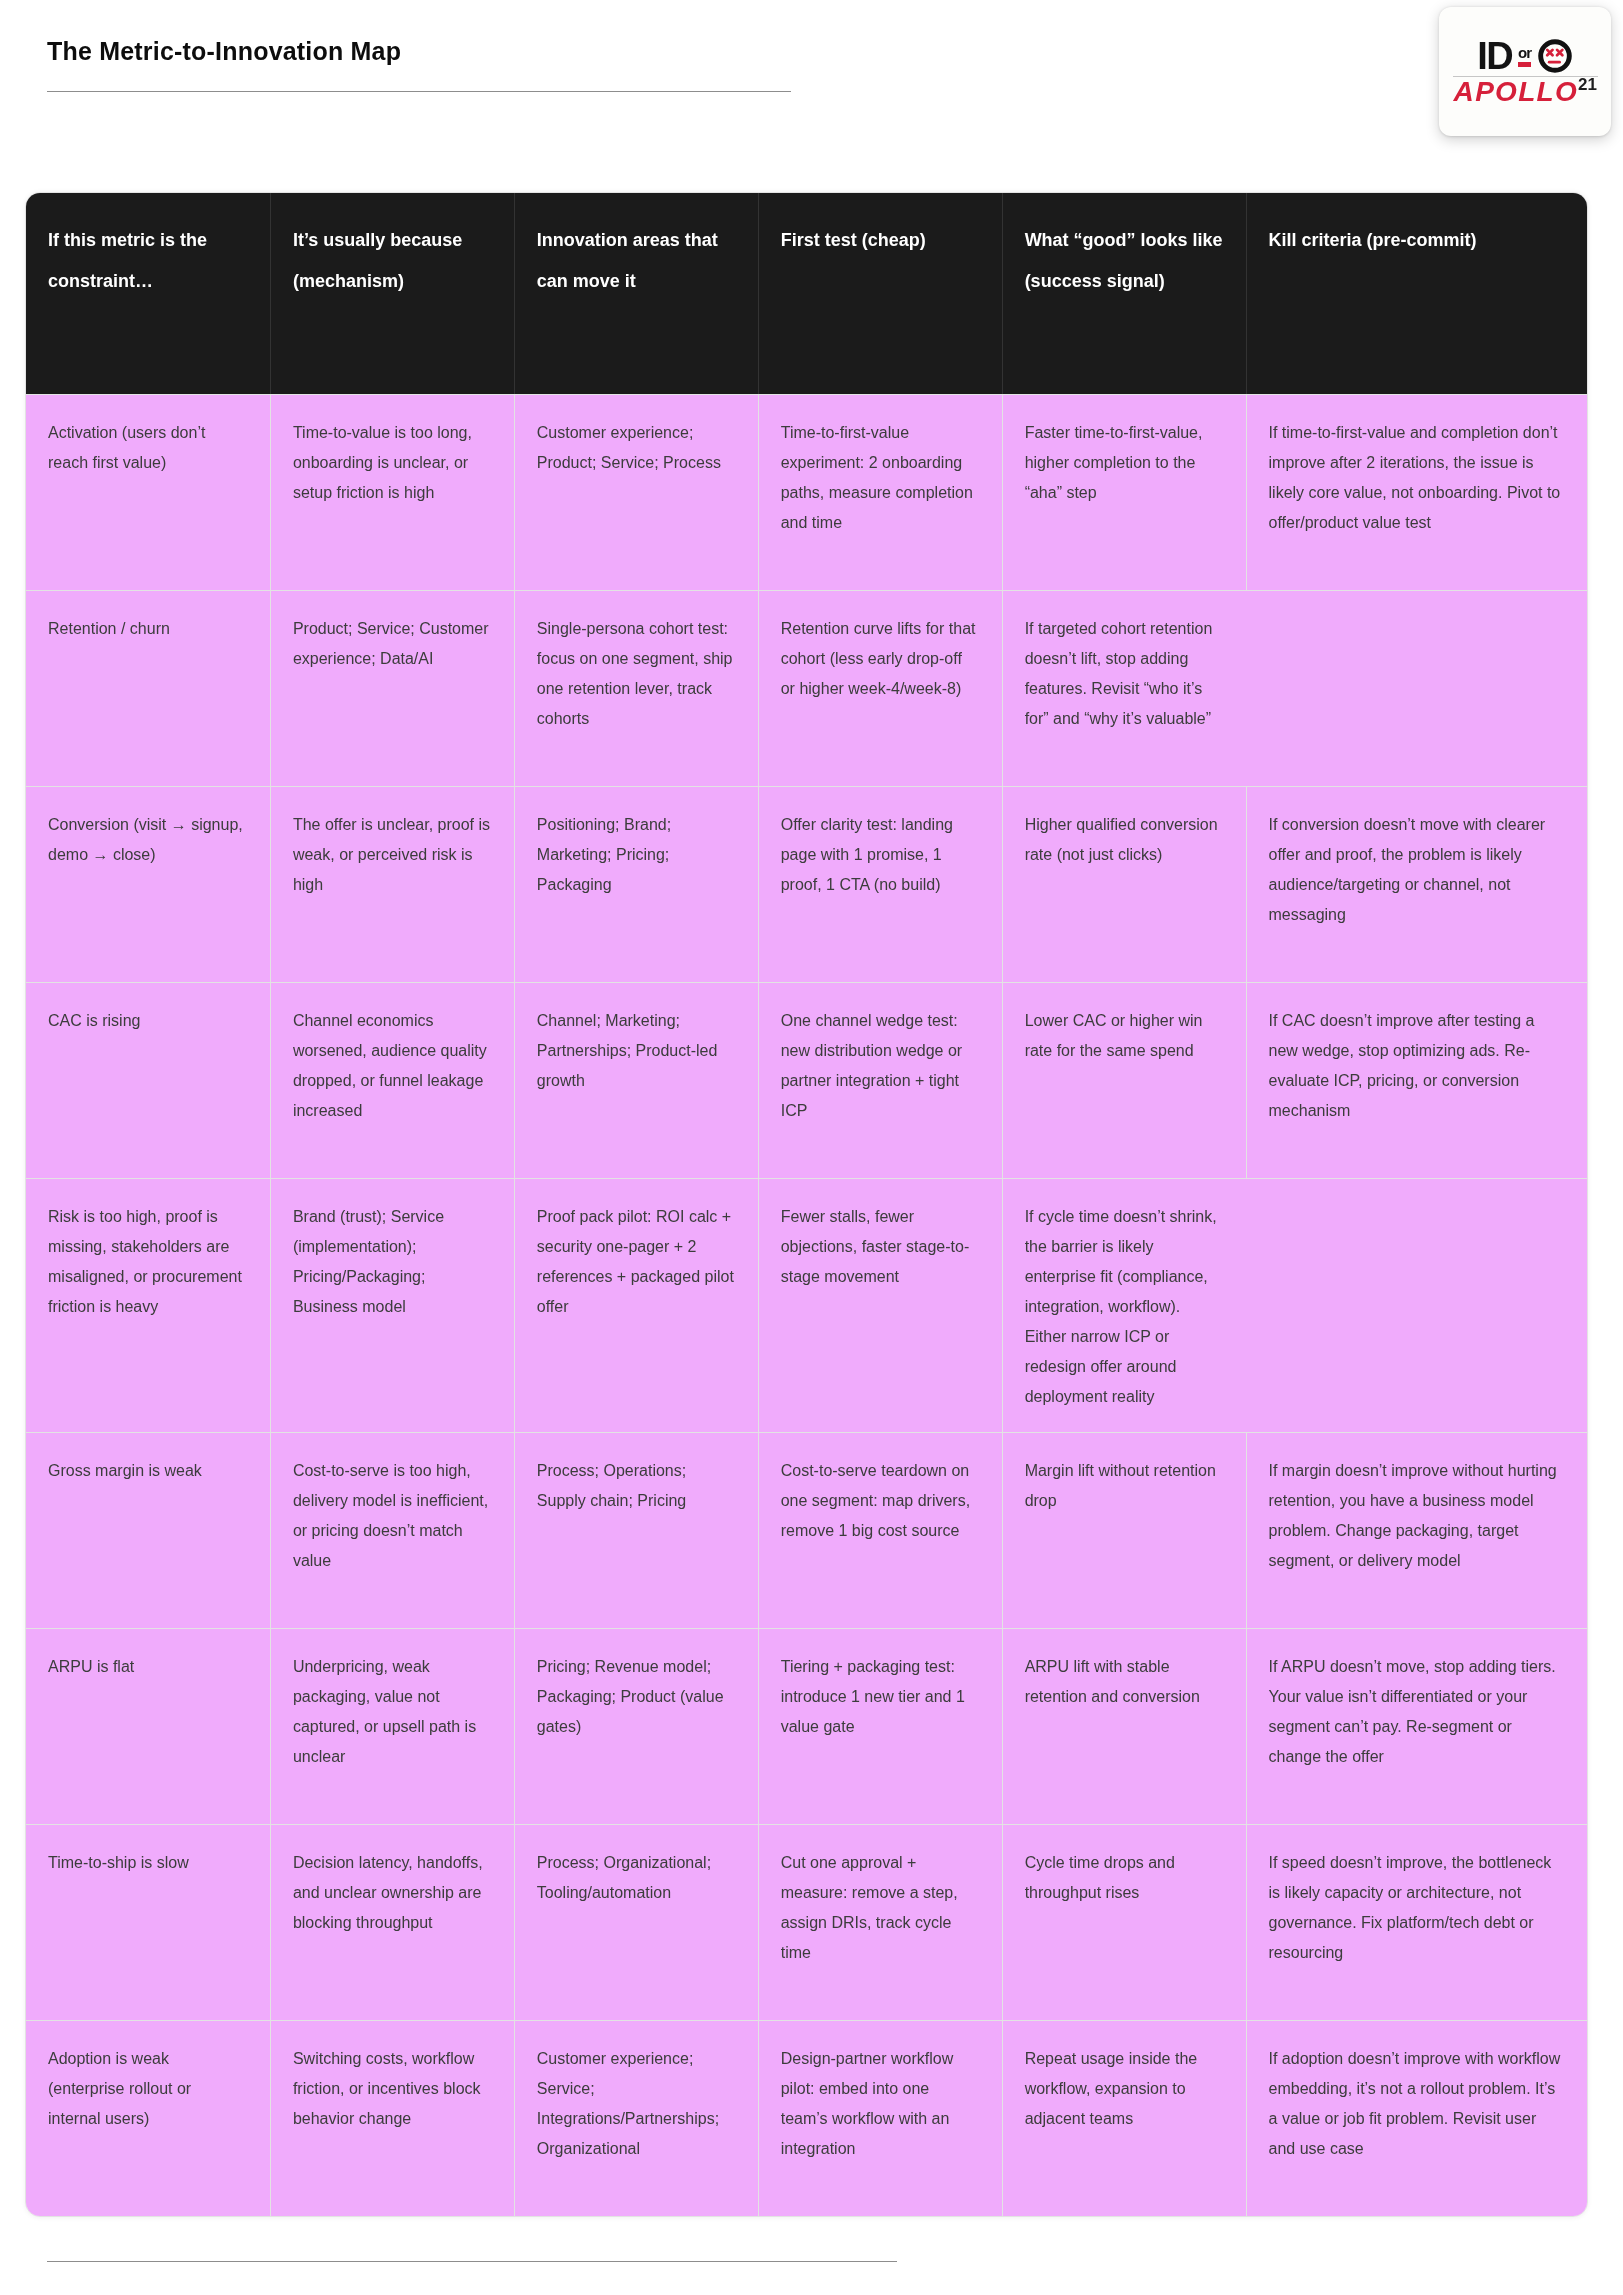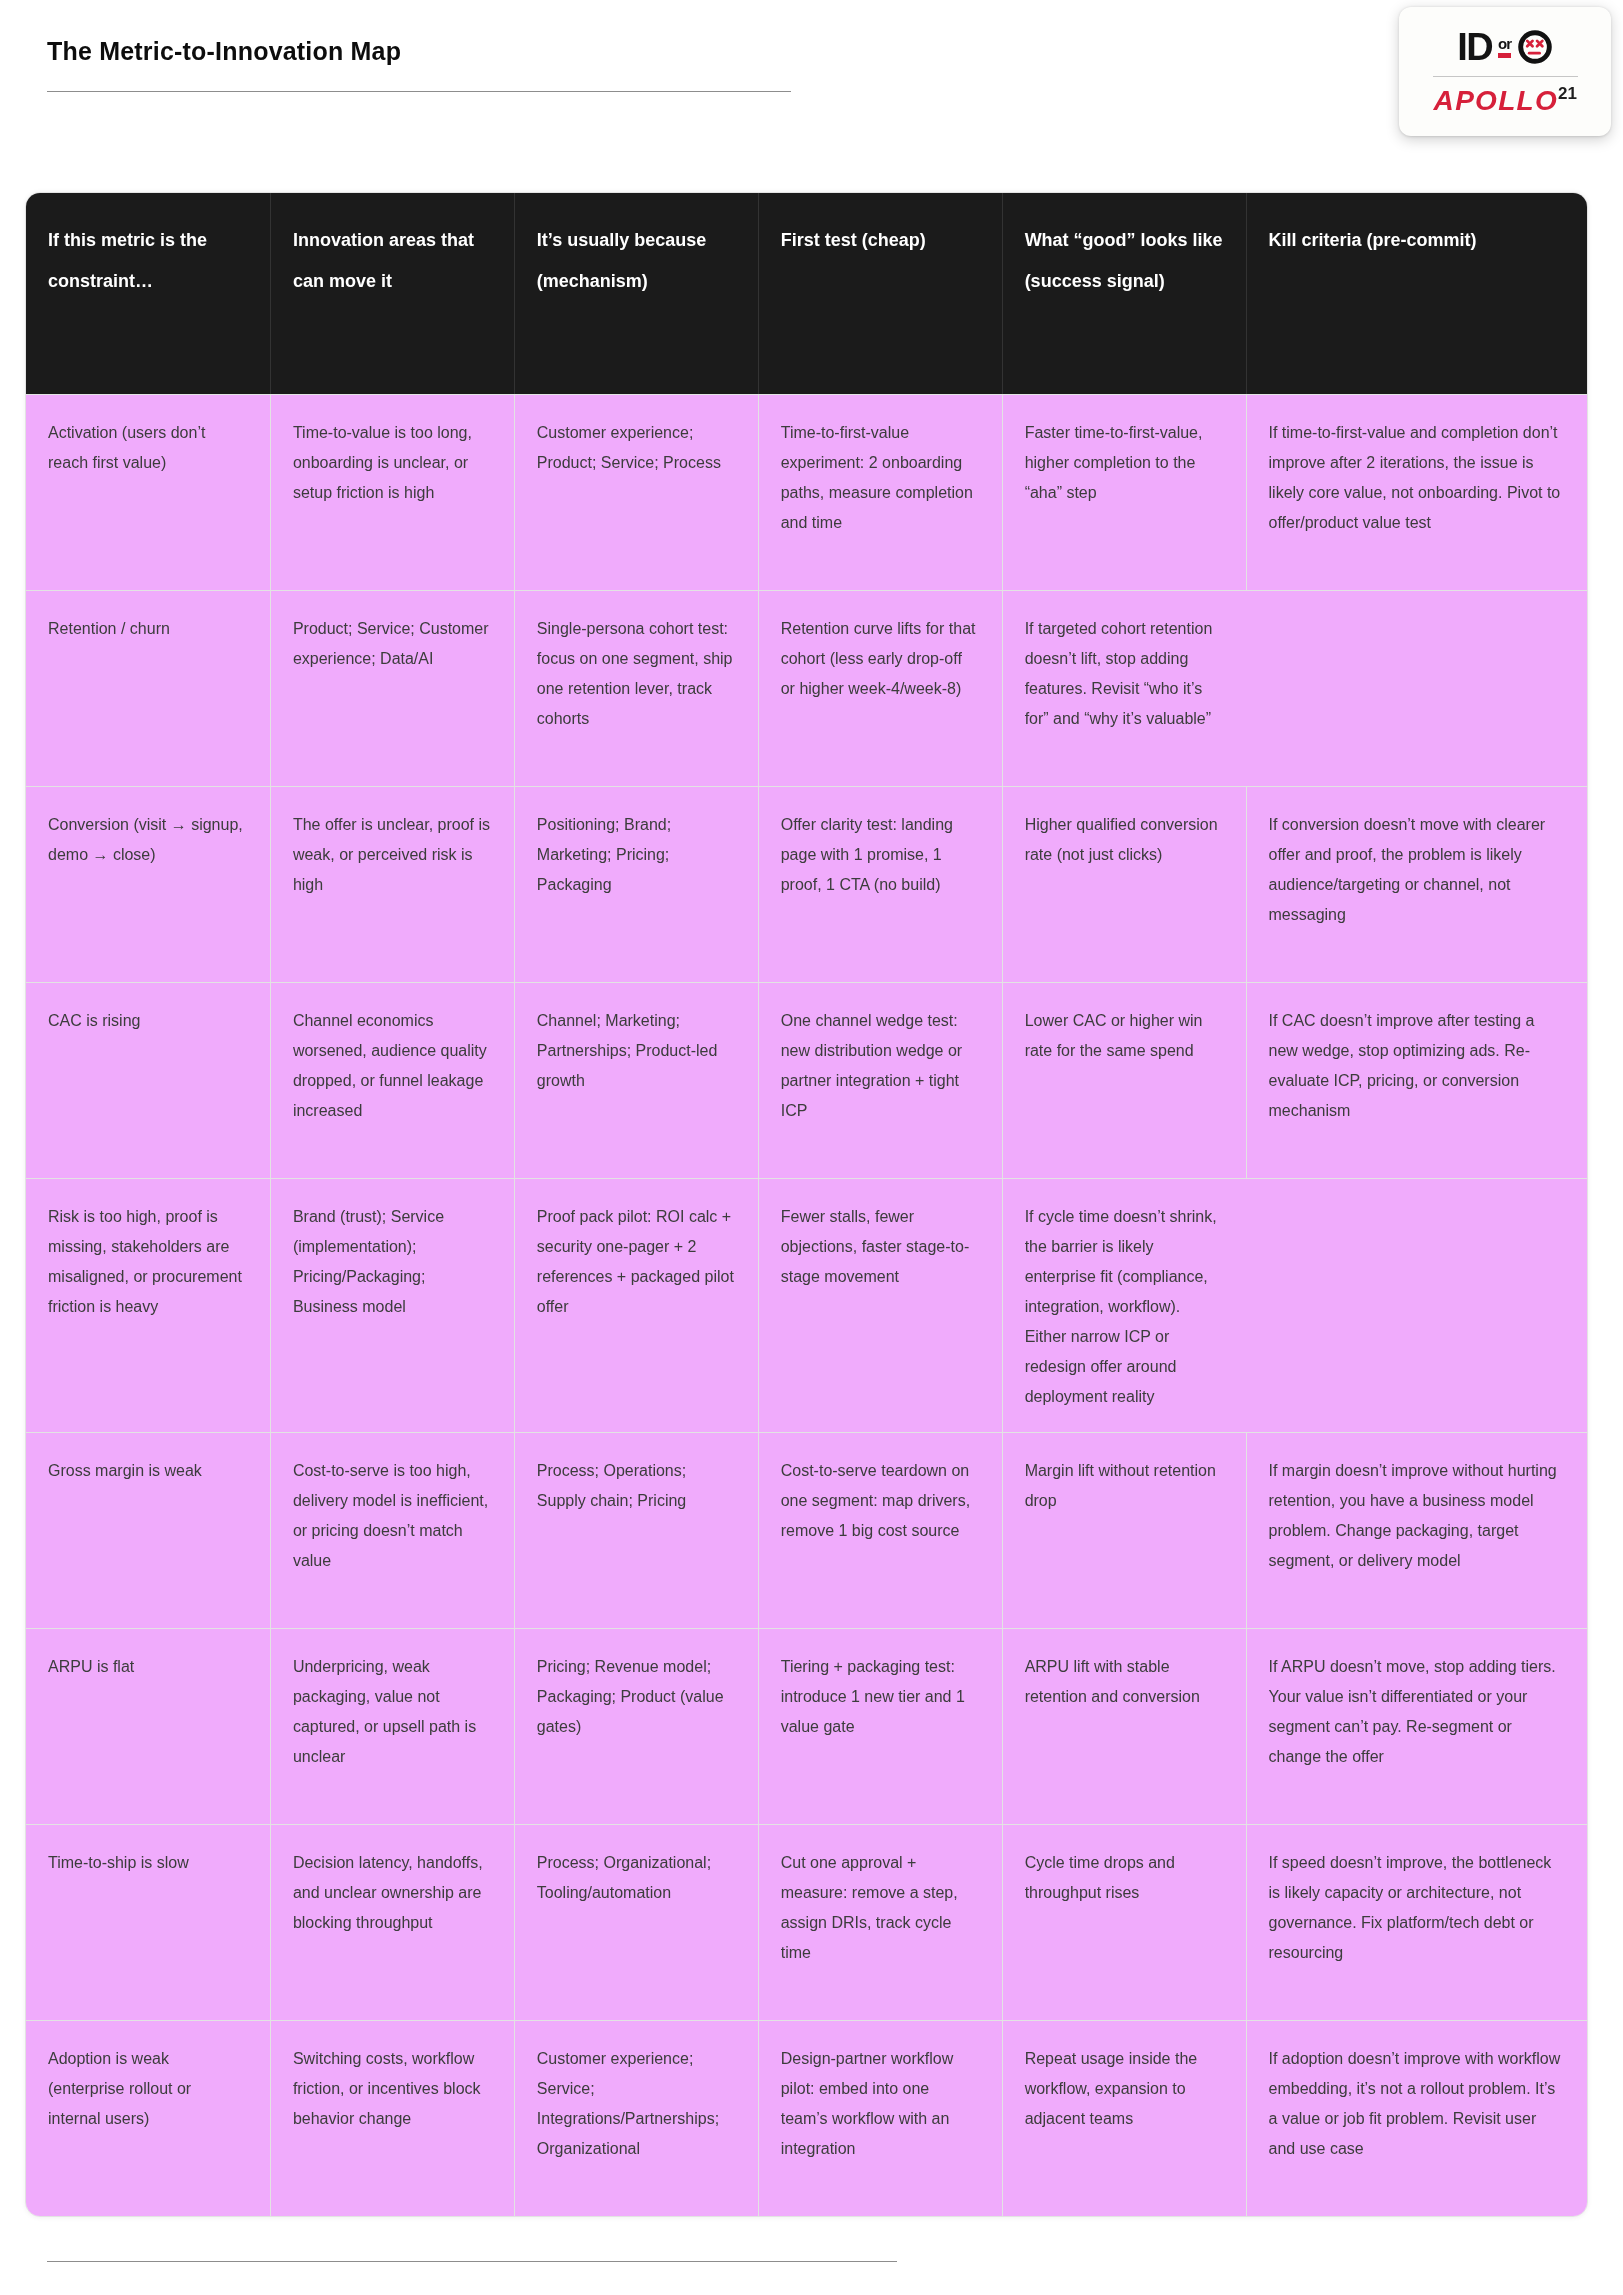--- a/index.html
+++ b/index.html
@@ -14,24 +14,24 @@
   .page-head { padding:37px 0 0 47px; }
   .page-title {
     margin:0; font-size:25px; font-weight:700; color:#0d0d0d; letter-spacing:0.2px;
   }
   .rule { border:none; border-top:1.7px solid #8d8d8d; margin:0; }
   .rule-top { width:744px; margin:25px 0 0 47px; }
   .rule-bottom { width:850px; margin:44px 0 0 47px; }
 
   
   .logo-card {
-    position:absolute; top:6.8px; right:12.7px; width:212px; height:129px;
+    position:absolute; top:6.8px; right:12.7px; width:172px; height:129px;
     background:#fdfdfb; border-radius:12px;
     box-shadow:0 3.4px 13.5px rgba(0,0,0,.18), 0 0.8px 2.5px rgba(0,0,0,.12);
-    display:flex; flex-direction:column; align-items:center; justify-content:center; gap:10px;
+    display:flex; flex-direction:column; align-items:center; justify-content:center; gap:1px;
   }
   .logo-top { display:flex; align-items:center; gap:6px; }
   .logo-id { font-size:38px; font-weight:800; color:#141414; letter-spacing:-1.7px; line-height:1; }
   .logo-or {
     font-size:15px; font-weight:800; color:#141414; line-height:1;
     border-bottom:5px solid #d6203a; padding-bottom:2.5px; letter-spacing:-0.8px;
   }
   .logo-divider { width:145px; height:0.8px; background:#c6c6c6; }
   .logo-bottom { display:flex; align-items:flex-start; line-height:1; }
   .logo-apollo { font-size:28px; font-weight:800; color:#d6203a; letter-spacing:1.3px; font-style:italic; }
@@ -84,22 +84,22 @@
     <span class="logo-sup">21</span>
   </div>
 </div>
 
 <hr class="rule rule-top">
 
 <main>
   <div class="map-table">
     <div class="tr thead">
         <div class="th">If this metric is the constraint…</div>
+        <div class="th">It’s usually because (mechanism)</div>
         <div class="th">Innovation areas that can move it</div>
-        <div class="th">It’s usually because (mechanism)</div>
         <div class="th">First test (cheap)</div>
         <div class="th">What “good” looks like (success signal)</div>
         <div class="th">Kill criteria (pre-commit)</div>
       </div>
     <div class="tbody">
         <div class="tr">
           <div class="td">Activation (users don’t reach first value)</div>
           <div class="td">Time-to-value is too long, onboarding is unclear, or setup friction is high</div>
           <div class="td">Customer experience; Product; Service; Process</div>
           <div class="td">Time-to-first-value experiment: 2 onboarding paths, measure completion and time</div>

